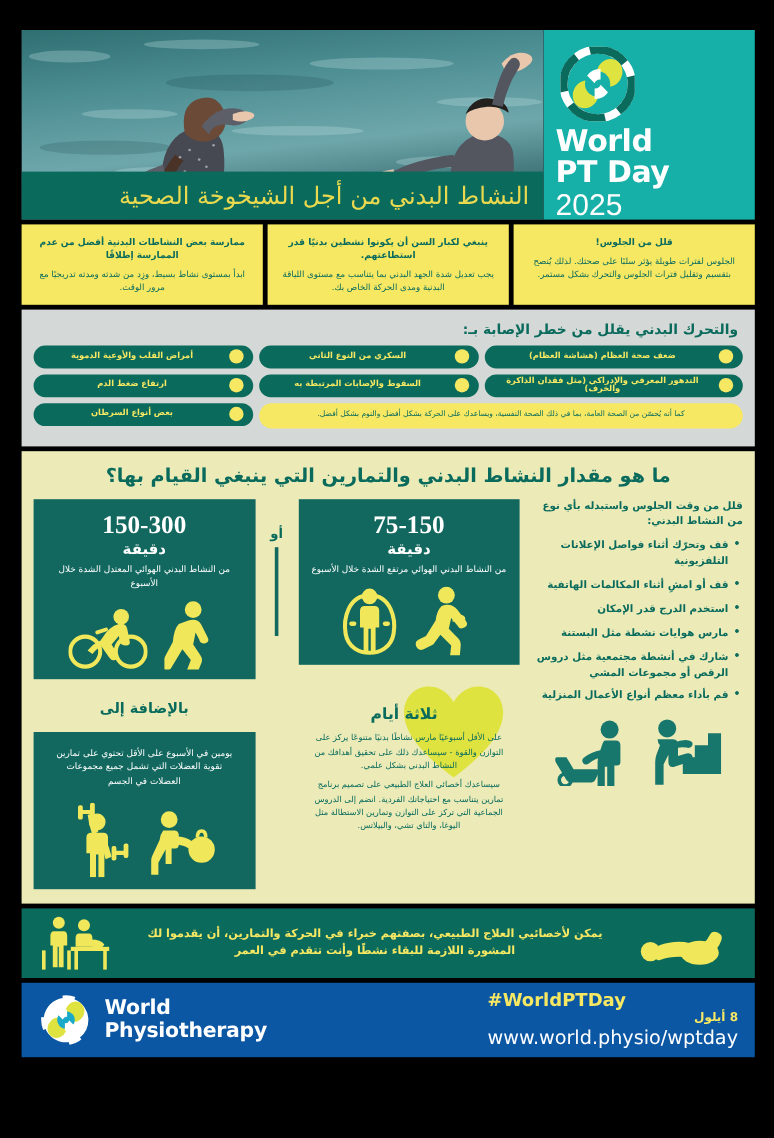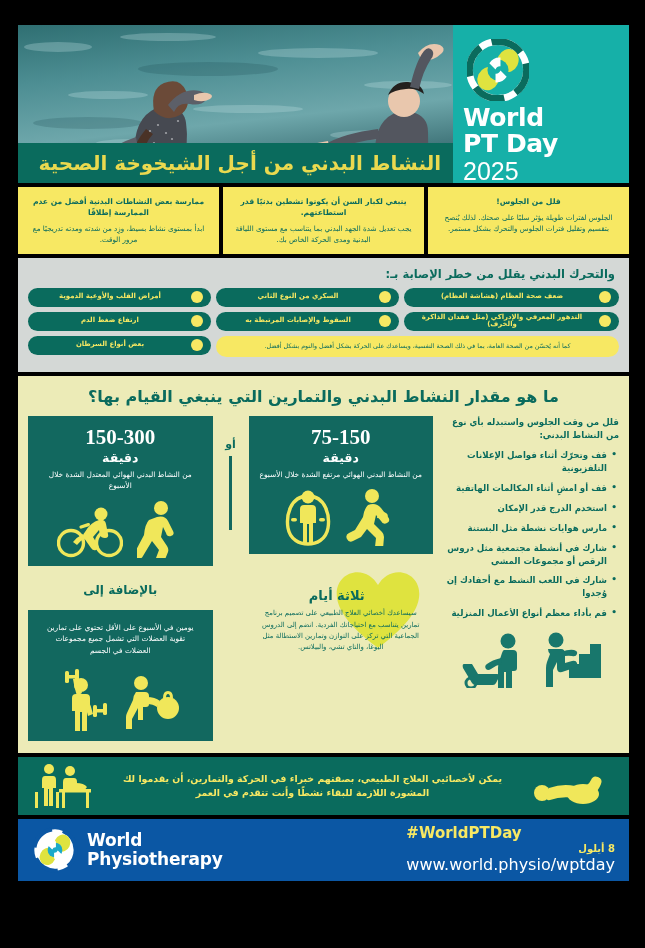--- a/index.html
+++ b/index.html
@@ -32,21 +32,21 @@
   .hero-photo{
     flex:1;position:relative;overflow:hidden;background:#3d6f7a;
   }
   .photo-canvas{position:absolute;inset:0;}
   .title-band{
     position:absolute;left:0;right:0;bottom:0;height:40px;background:#0a6b5d;
     display:flex;align-items:center;justify-content:flex-start;padding:0 12px;
     box-sizing:border-box;
   }
   .title-band .t{
-    color:#ead94f;font-size:20px;font-weight:bold;line-height:1;white-space:nowrap;
+    color:#ead94f;font-size:20px;font-weight:normal;line-height:1;white-space:nowrap;
   }
 
   
   .tips{display:flex;gap:4px;margin-top:4px;}
   .tip{
     background:#f7e863;flex:1;box-sizing:border-box;padding:9px 9px 8px;
     color:#0a6b5d;text-align:center;
   }
   .tip .h{font-size:7.6px;font-weight:bold;line-height:1.45;margin-bottom:6px;}
   .tip .b{font-size:7.2px;line-height:1.5;}
@@ -321,21 +321,20 @@
     <div class="cols">
 
       <div class="col-left">
         <div class="lead">قلل من وقت الجلوس واستبدله بأي نوع من النشاط البدني:</div>
         <ul class="blist">
           <li>قف وتحرّك أثناء فواصل الإعلانات التلفزيونية</li>
           <li>قف أو امشِ أثناء المكالمات الهاتفية</li>
           <li>استخدم الدرج قدر الإمكان</li>
           <li>مارس هوايات نشطة مثل البستنة</li>
           <li>شارك في أنشطة مجتمعية مثل دروس الرقص أو مجموعات المشي</li>
-          <li>شارك في اللعب النشط مع أحفادك إن وُجدوا</li>
           <li>قم بأداء معظم أنواع الأعمال المنزلية</li>
         </ul>
         <div class="icons-left">
           <svg width="62" height="58" viewBox="0 0 62 58">
             <g fill="#18776c">
               <path d="M30 34 h10 v-10 h11 v-10 h11 v34 h-32 z"></path>
               <circle cx="17" cy="10" r="7.5"></circle>
               <path d="M13 19 h9 q4 0 4 5 v9 l7 -2 q4 -1 5 2 q1 4 -3 5 l-12 4 q-5 1 -5 -4 v-6 l-4 8 v17 h-7 v-19 q0 -3 1 -6 l3 -8 q-2 -2 -2 -5 z"></path>
               <path d="M22 22 q8 -3 13 -2 q4 1 3 4 q-1 3 -5 2 q-5 -1 -11 1 z"></path>
             </g>
@@ -375,20 +374,21 @@
               </g>
             </svg>
           </div>
         </div>
 
         <div class="heartwrap">
           <svg class="heart" viewBox="0 0 100 92">
             <path d="M50 90 C12 62 2 42 2 27 C2 12 13 2 26 2 C36 2 45 8 50 17 C55 8 64 2 74 2 C87 2 98 12 98 27 C98 42 88 62 50 90 Z" fill="#dfe33f"></path>
           </svg>
           <div class="heart-label">ثلاثة أيام</div>
+          <div class="heart-p">على الأقل أسبوعيًا مارس نشاطًا بدنيًا متنوعًا يركز على التوازن والقوة - سيساعدك ذلك على تحقيق أهدافك من النشاط البدني بشكل علمي.</div>
           <div class="heart-p second">سيساعدك أخصائي العلاج الطبيعي على تصميم برنامج تمارين يتناسب مع احتياجاتك الفردية. انضم إلى الدروس الجماعية التي تركز على التوازن وتمارين الاستطالة مثل اليوغا، والتاي تشي، والبيلاتس.</div>
         </div>
       </div>
 
       <div class="col-or">
         <div class="or-txt">أو</div>
         <div class="or-line"></div>
       </div>
 
       <div class="col-right">

